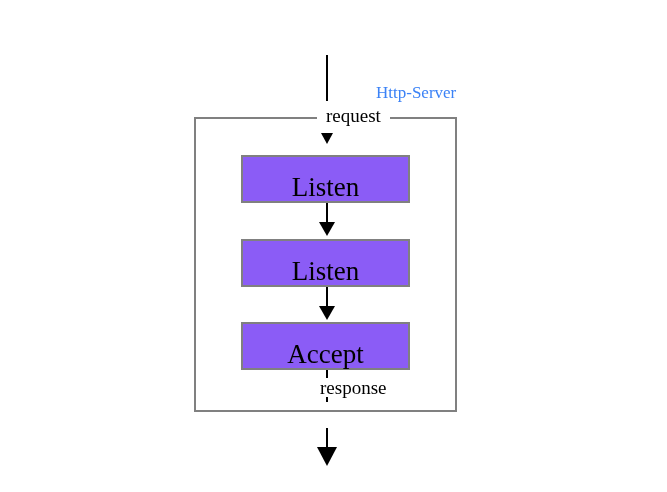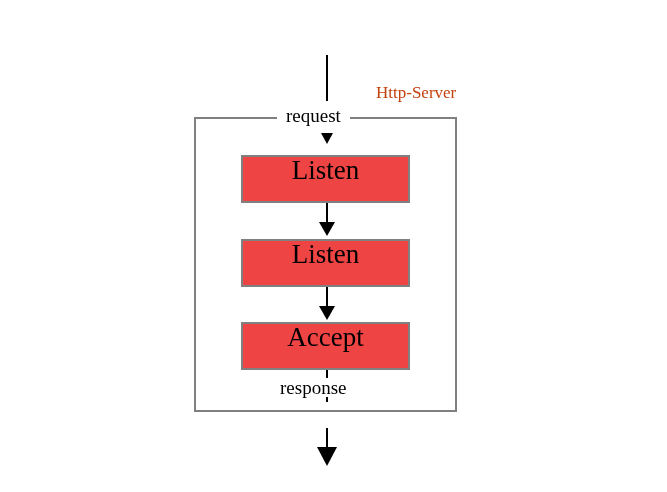--- a/index.html
+++ b/index.html
@@ -32,56 +32,57 @@
     box-sizing: border-box;
     background: transparent;
   }
 
   
   .server-label {
     position: absolute;
     left: 376px;
     top: 84px;
     font-size: 17px;
-    color: #c2410c;
+    color: #3b82f6;
     white-space: nowrap;
     line-height: 1;
   }
 
   
   .edge-label {
     position: absolute;
     background: #ffffff;
     font-size: 19px;
     color: #000000;
     white-space: nowrap;
     line-height: 1;
     padding: 0 9px;
     text-align: left;
+    margin-left: 40px;
   }
   .edge-label.request {
     left: 277px;
     top: 106px;
   }
   .edge-label.response {
     left: 271px;
     top: 378px;
   }
 
   
   .proc-box {
     position: absolute;
     left: 241px;
     width: 169px;
     height: 48px;
     border: 2px solid #808080;
     box-sizing: border-box;
-    background: #ef4444;
+    background: #8b5cf6;
     display: flex;
-    align-items: flex-start;
+    align-items: flex-end;
     justify-content: center;
     font-size: 27px;
     color: #000000;
     line-height: 1;
   }
   .proc-box.listen  { top: 155px; }
   .proc-box.accept  { top: 239px; }
   .proc-box.handler { top: 322px; }
 
   

